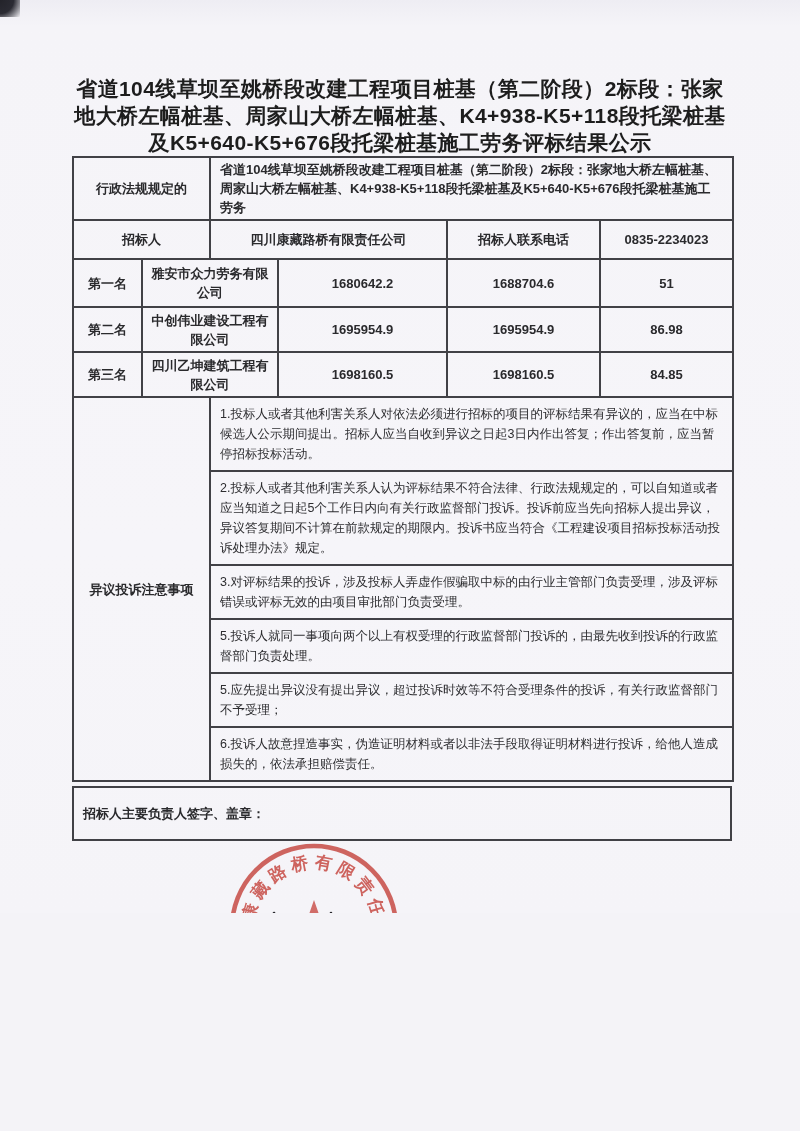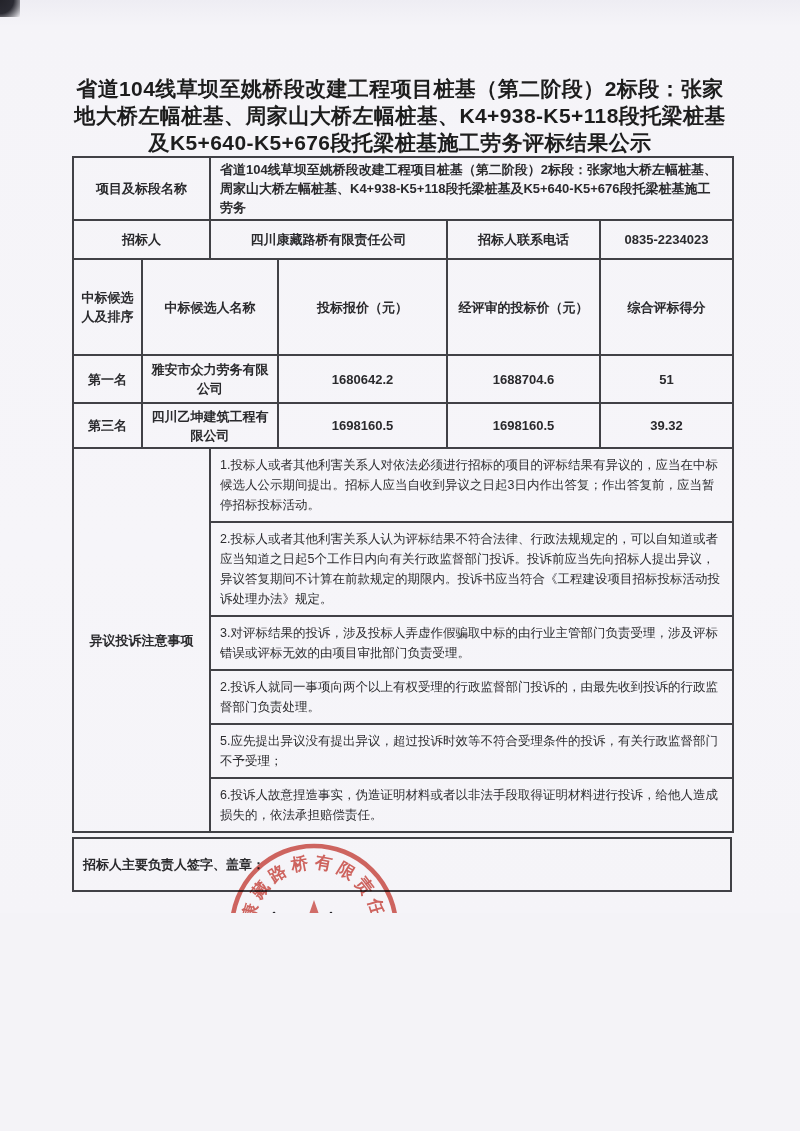--- a/index.html
+++ b/index.html
@@ -87,61 +87,61 @@
 
   <table class="tbl">
     <colgroup>
         <col style="width:137px">
         <col style="width:237px">
         <col style="width:153px">
         <col style="width:133px">
       </colgroup>
     <tbody>
         <tr class="hr1">
-      <td>项目及标段名称</td>
+      <td>行政法规规定的</td>
       <td class="txt-left" colspan="3">省道104线草坝至姚桥段改建工程项目桩基（第二阶段）2标段：张家地大桥左幅桩基、周家山大桥左幅桩基、K4+938-K5+118段托梁桩基及K5+640-K5+676段托梁桩基施工劳务</td>
     </tr>
     <tr class="hr2">
       <td>招标人</td>
       <td>四川康藏路桥有限责任公司</td>
       <td>招标人联系电话</td>
       <td>0835-2234023</td>
     </tr>
   </tbody>
     </table>
 
   <table class="tbl">
     <colgroup>
         <col style="width:69px">
         <col style="width:136px">
         <col style="width:169px">
         <col style="width:153px">
         <col style="width:133px">
       </colgroup>
     <tbody>
-        <tr class="hhead">
-      <td>中标候选人及排序</td>
-      <td>中标候选人名称</td>
-      <td>投标报价（元）</td>
-      <td>经评审的投标价（元）</td>
-      <td>综合评标得分</td>
-    </tr>
     <tr class="hc1">
       <td>第一名</td>
       <td>雅安市众力劳务有限公司</td>
       <td>1680642.2</td>
       <td>1688704.6</td>
       <td>51</td>
     </tr>
+    <tr class="hc2">
+      <td>第二名</td>
+      <td>中创伟业建设工程有限公司</td>
+      <td>1695954.9</td>
+      <td>1695954.9</td>
+      <td>86.98</td>
+    </tr>
     <tr class="hc3">
       <td>第三名</td>
       <td>四川乙坤建筑工程有限公司</td>
       <td>1698160.5</td>
       <td>1698160.5</td>
-      <td>39.32</td>
+      <td>84.85</td>
     </tr>
   </tbody>
     </table>
 
   <table class="tbl">
     <colgroup>
         <col style="width:137px">
         <col style="width:523px">
       </colgroup>
     <tbody>
@@ -149,21 +149,21 @@
       <td rowspan="6">异议投诉注意事项</td>
       <td class="notice-cell">1.投标人或者其他利害关系人对依法必须进行招标的项目的评标结果有异议的，应当在中标候选人公示期间提出。招标人应当自收到异议之日起3日内作出答复；作出答复前，应当暂停招标投标活动。</td>
     </tr>
     <tr class="n2">
       <td class="notice-cell">2.投标人或者其他利害关系人认为评标结果不符合法律、行政法规规定的，可以自知道或者应当知道之日起5个工作日内向有关行政监督部门投诉。投诉前应当先向招标人提出异议，异议答复期间不计算在前款规定的期限内。投诉书应当符合《工程建设项目招标投标活动投诉处理办法》规定。</td>
     </tr>
     <tr class="n3">
       <td class="notice-cell">3.对评标结果的投诉，涉及投标人弄虚作假骗取中标的由行业主管部门负责受理，涉及评标错误或评标无效的由项目审批部门负责受理。</td>
     </tr>
     <tr class="n4">
-      <td class="notice-cell">2.投诉人就同一事项向两个以上有权受理的行政监督部门投诉的，由最先收到投诉的行政监督部门负责处理。</td>
+      <td class="notice-cell">5.投诉人就同一事项向两个以上有权受理的行政监督部门投诉的，由最先收到投诉的行政监督部门负责处理。</td>
     </tr>
     <tr class="n5">
       <td class="notice-cell">5.应先提出异议没有提出异议，超过投诉时效等不符合受理条件的投诉，有关行政监督部门不予受理；</td>
     </tr>
     <tr class="n6">
       <td class="notice-cell">6.投诉人故意捏造事实，伪造证明材料或者以非法手段取得证明材料进行投诉，给他人造成损失的，依法承担赔偿责任。</td>
     </tr>
   </tbody>
     </table>
 

